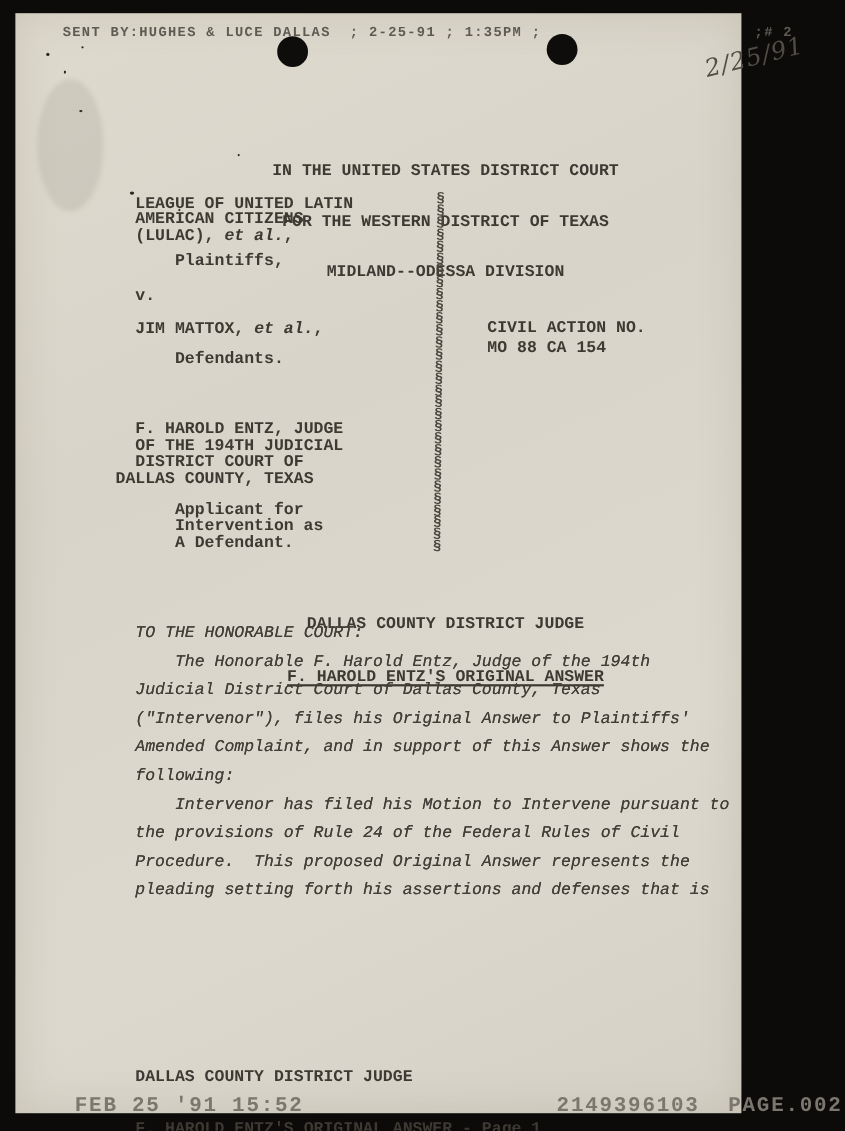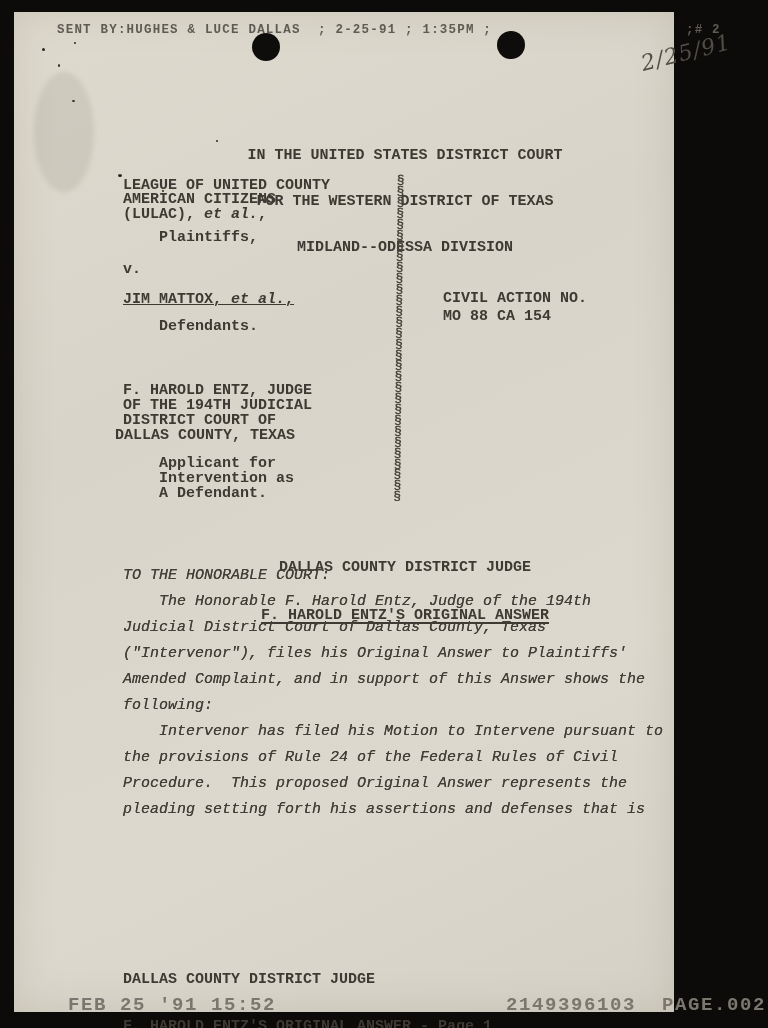--- a/index.html
+++ b/index.html
@@ -58,34 +58,34 @@
   <div class="speckle" style="left:148px;top:178px;width:2px;height:2px;"></div>
   <div class="speckle" style="left:202px;top:128px;width:2px;height:2px;"></div>
   <div class="smudge" style="left:20px;top:60px;width:60px;height:120px;"></div>
 
   <div class="abs center-wrap heading typed bold" style="top:106px;">
     <div>IN THE UNITED STATES DISTRICT COURT</div>
     <div>FOR THE WESTERN DISTRICT OF TEXAS</div>
     <div>MIDLAND--ODESSA DIVISION</div>
   </div>
 
-  <div class="caption-line typed bold" style="left:109px;top:166px;">LEAGUE OF UNITED COUNTY</div>
+  <div class="caption-line typed bold" style="left:109px;top:166px;">LEAGUE OF UNITED LATIN</div>
   <div class="caption-line typed bold" style="left:109px;top:180px;">AMERICAN CITIZENS</div>
   <div class="caption-line typed bold" style="left:109px;top:195px;"><span>(LULAC), </span><span style="font-style:italic;">et al.</span><span>,</span></div>
   <div class="caption-line typed bold" style="left:145px;top:218px;">Plaintiffs,</div>
 
   <div class="caption-line typed bold" style="left:109px;top:250px;">v.</div>
 
-  <div class="caption-line typed bold" style="left:109px;top:280px;text-decoration:underline;"><span>JIM MATTOX, </span><span style="font-style:italic;">et al.</span><span>,</span></div>
+  <div class="caption-line typed bold" style="left:109px;top:280px;"><span>JIM MATTOX, </span><span style="font-style:italic;">et al.</span><span>,</span></div>
   <div class="caption-line typed bold" style="left:145px;top:307px;">Defendants.</div>
 
   <div class="caption-line typed bold" style="left:109px;top:371px;">F. HAROLD ENTZ, JUDGE</div>
   <div class="caption-line typed bold" style="left:109px;top:386px;">OF THE 194TH JUDICIAL</div>
   <div class="caption-line typed bold" style="left:109px;top:401px;">DISTRICT COURT OF</div>
-  <div class="caption-line typed bold" style="left:101px;top:416px;">DALLAS COUNTY, TEXAS</div>
+  <div class="caption-line typed bold" style="left:91px;top:416px;">DALLAS COUNTY, TEXAS</div>
   <div class="caption-line typed bold" style="left:145px;top:444px;">Applicant for</div>
   <div class="caption-line typed bold" style="left:145px;top:459px;">Intervention as</div>
   <div class="caption-line typed bold" style="left:145px;top:474px;">A Defendant.</div>
 
   <div class="abs typed sections" style="left:381px;top:164px;">§
 §
 §
 §
 §
 §

